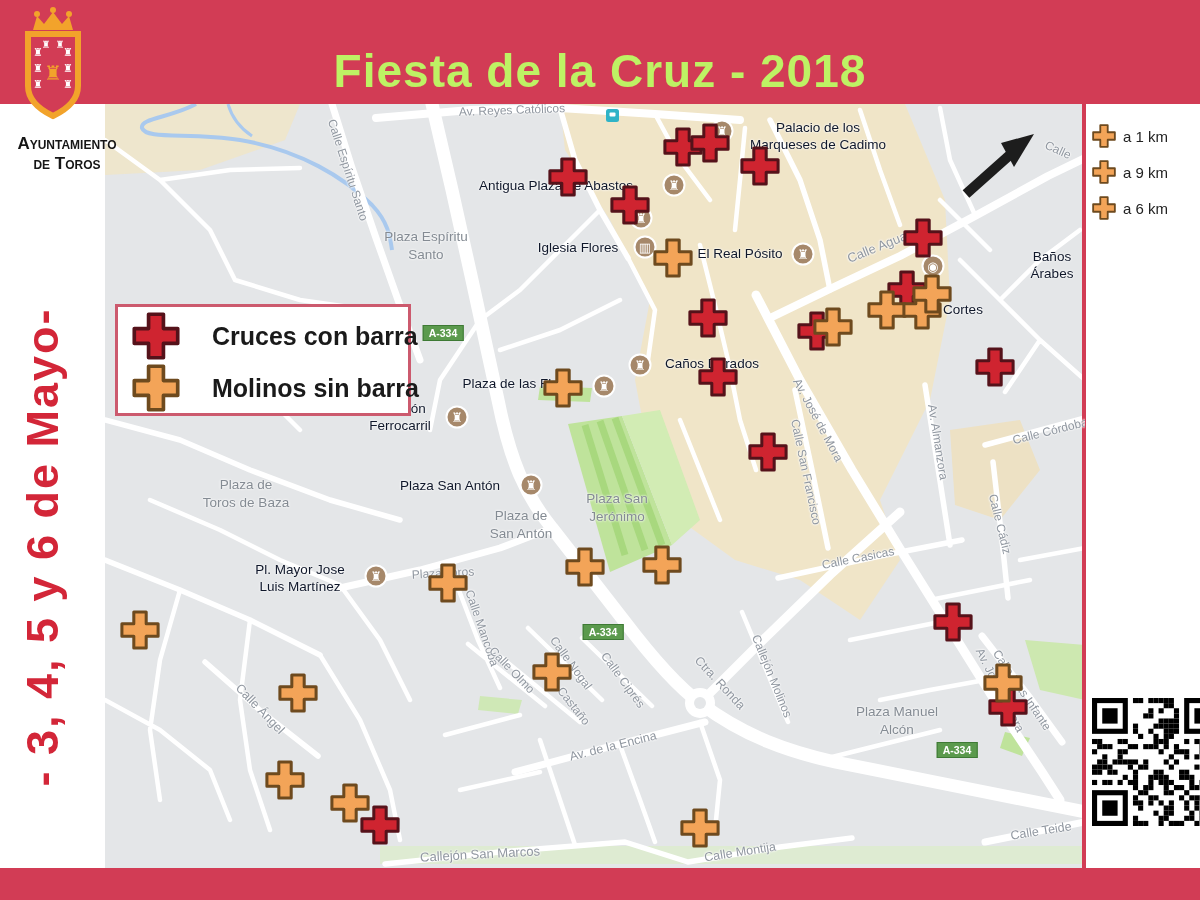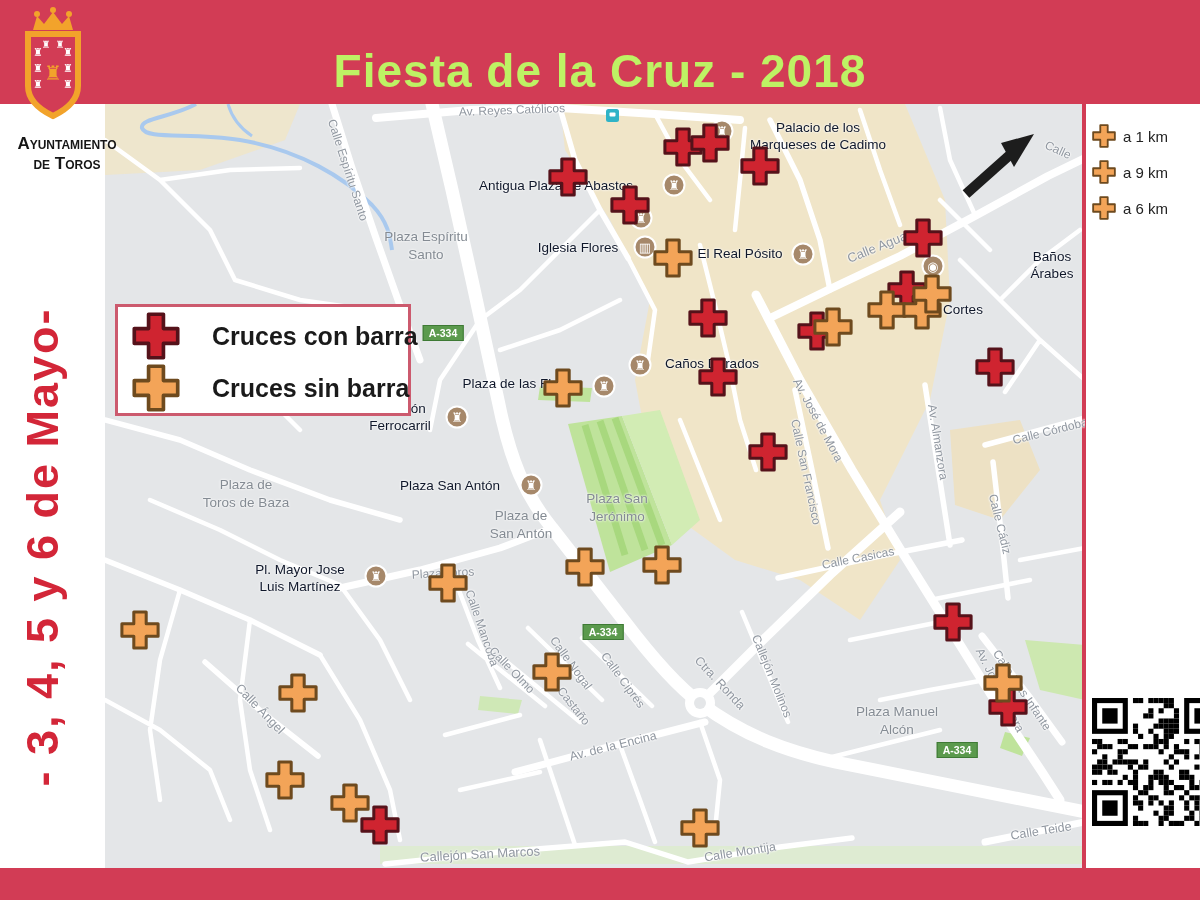--- a/index.html
+++ b/index.html
@@ -288,21 +288,21 @@
     <div class="legend-row" style="top:4px;">
       <span class="cross-slot" id="legend-cross-0"><svg width="48" height="48" viewBox="-21 -21 42 42">
             <path d="M-6.5 -19H6.5V-6.5H19V6.5H6.5V19H-6.5V6.5H-19V-6.5H-6.5Z" fill="#cf2430" stroke="#55121a" stroke-width="3.2" stroke-linejoin="round"></path>
           </svg></span>
       <span class="lbl">Cruces con barra</span>
     </div>
     <div class="legend-row" style="top:56px;">
       <span class="cross-slot" id="legend-cross-1"><svg width="48" height="48" viewBox="-21 -21 42 42">
             <path d="M-6.5 -19H6.5V-6.5H19V6.5H6.5V19H-6.5V6.5H-19V-6.5H-6.5Z" fill="#f3a458" stroke="#6e4a1e" stroke-width="3.2" stroke-linejoin="round"></path>
           </svg></span>
-      <span class="lbl">Cruces sin barra</span>
+      <span class="lbl">Molinos sin barra</span>
     </div>
   </div>
 
   <div class="dist-legend">
     <div class="dist-row">
       <span class="cross-slot" id="dist-cross-0"><svg width="24" height="24" viewBox="-21 -21 42 42">
             <path d="M-6.5 -19H6.5V-6.5H19V6.5H6.5V19H-6.5V6.5H-19V-6.5H-6.5Z" fill="#f3a458" stroke="#6e4a1e" stroke-width="3.2" stroke-linejoin="round"></path>
           </svg></span>
       <span class="lbl">a 1 km</span>
     </div>

